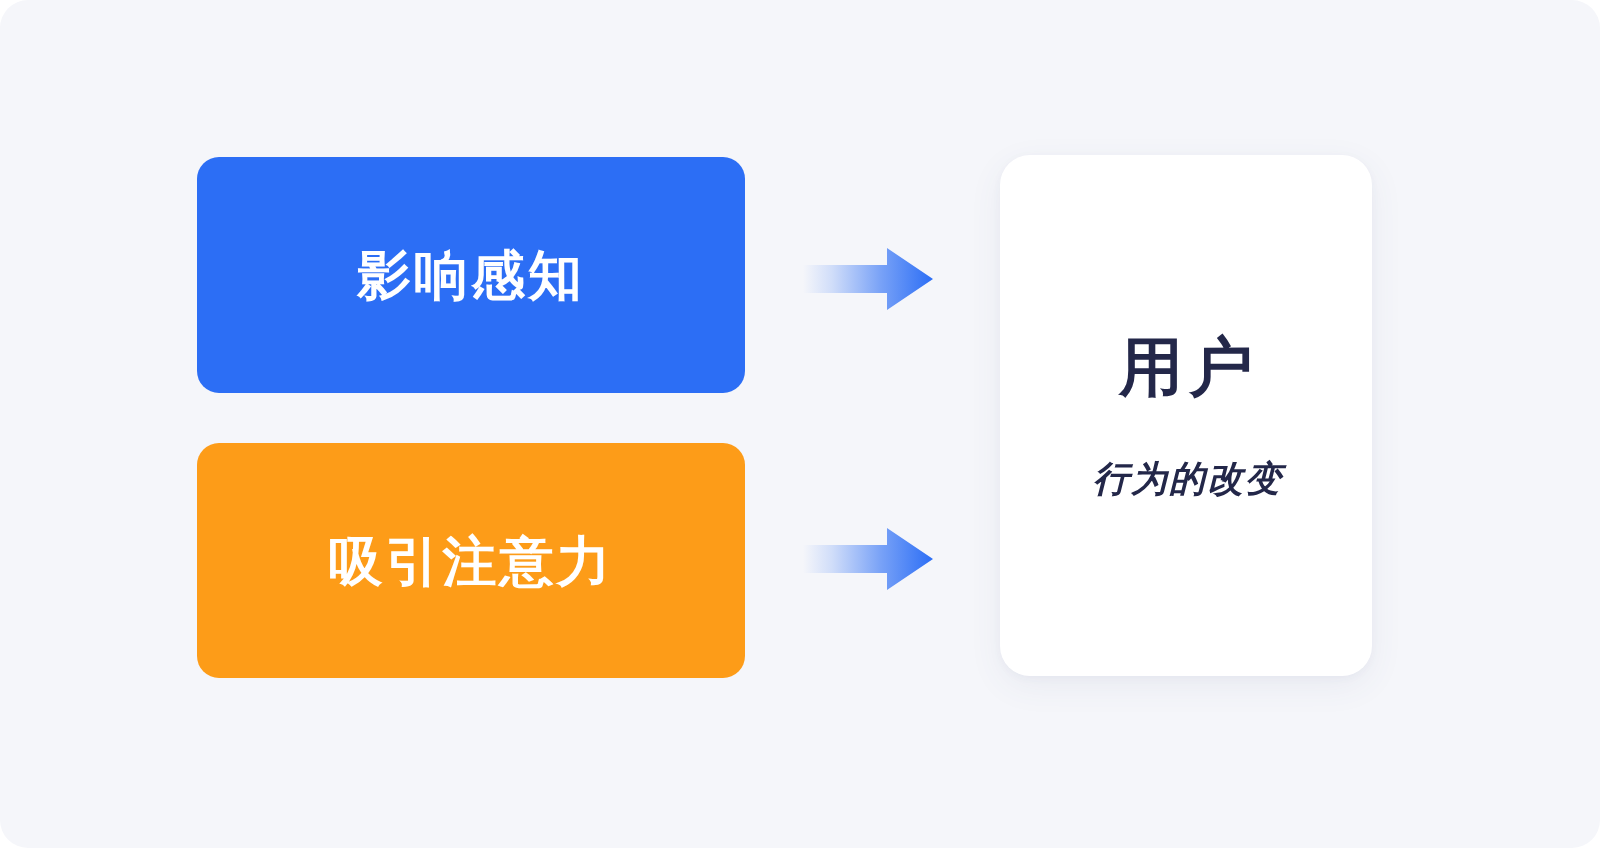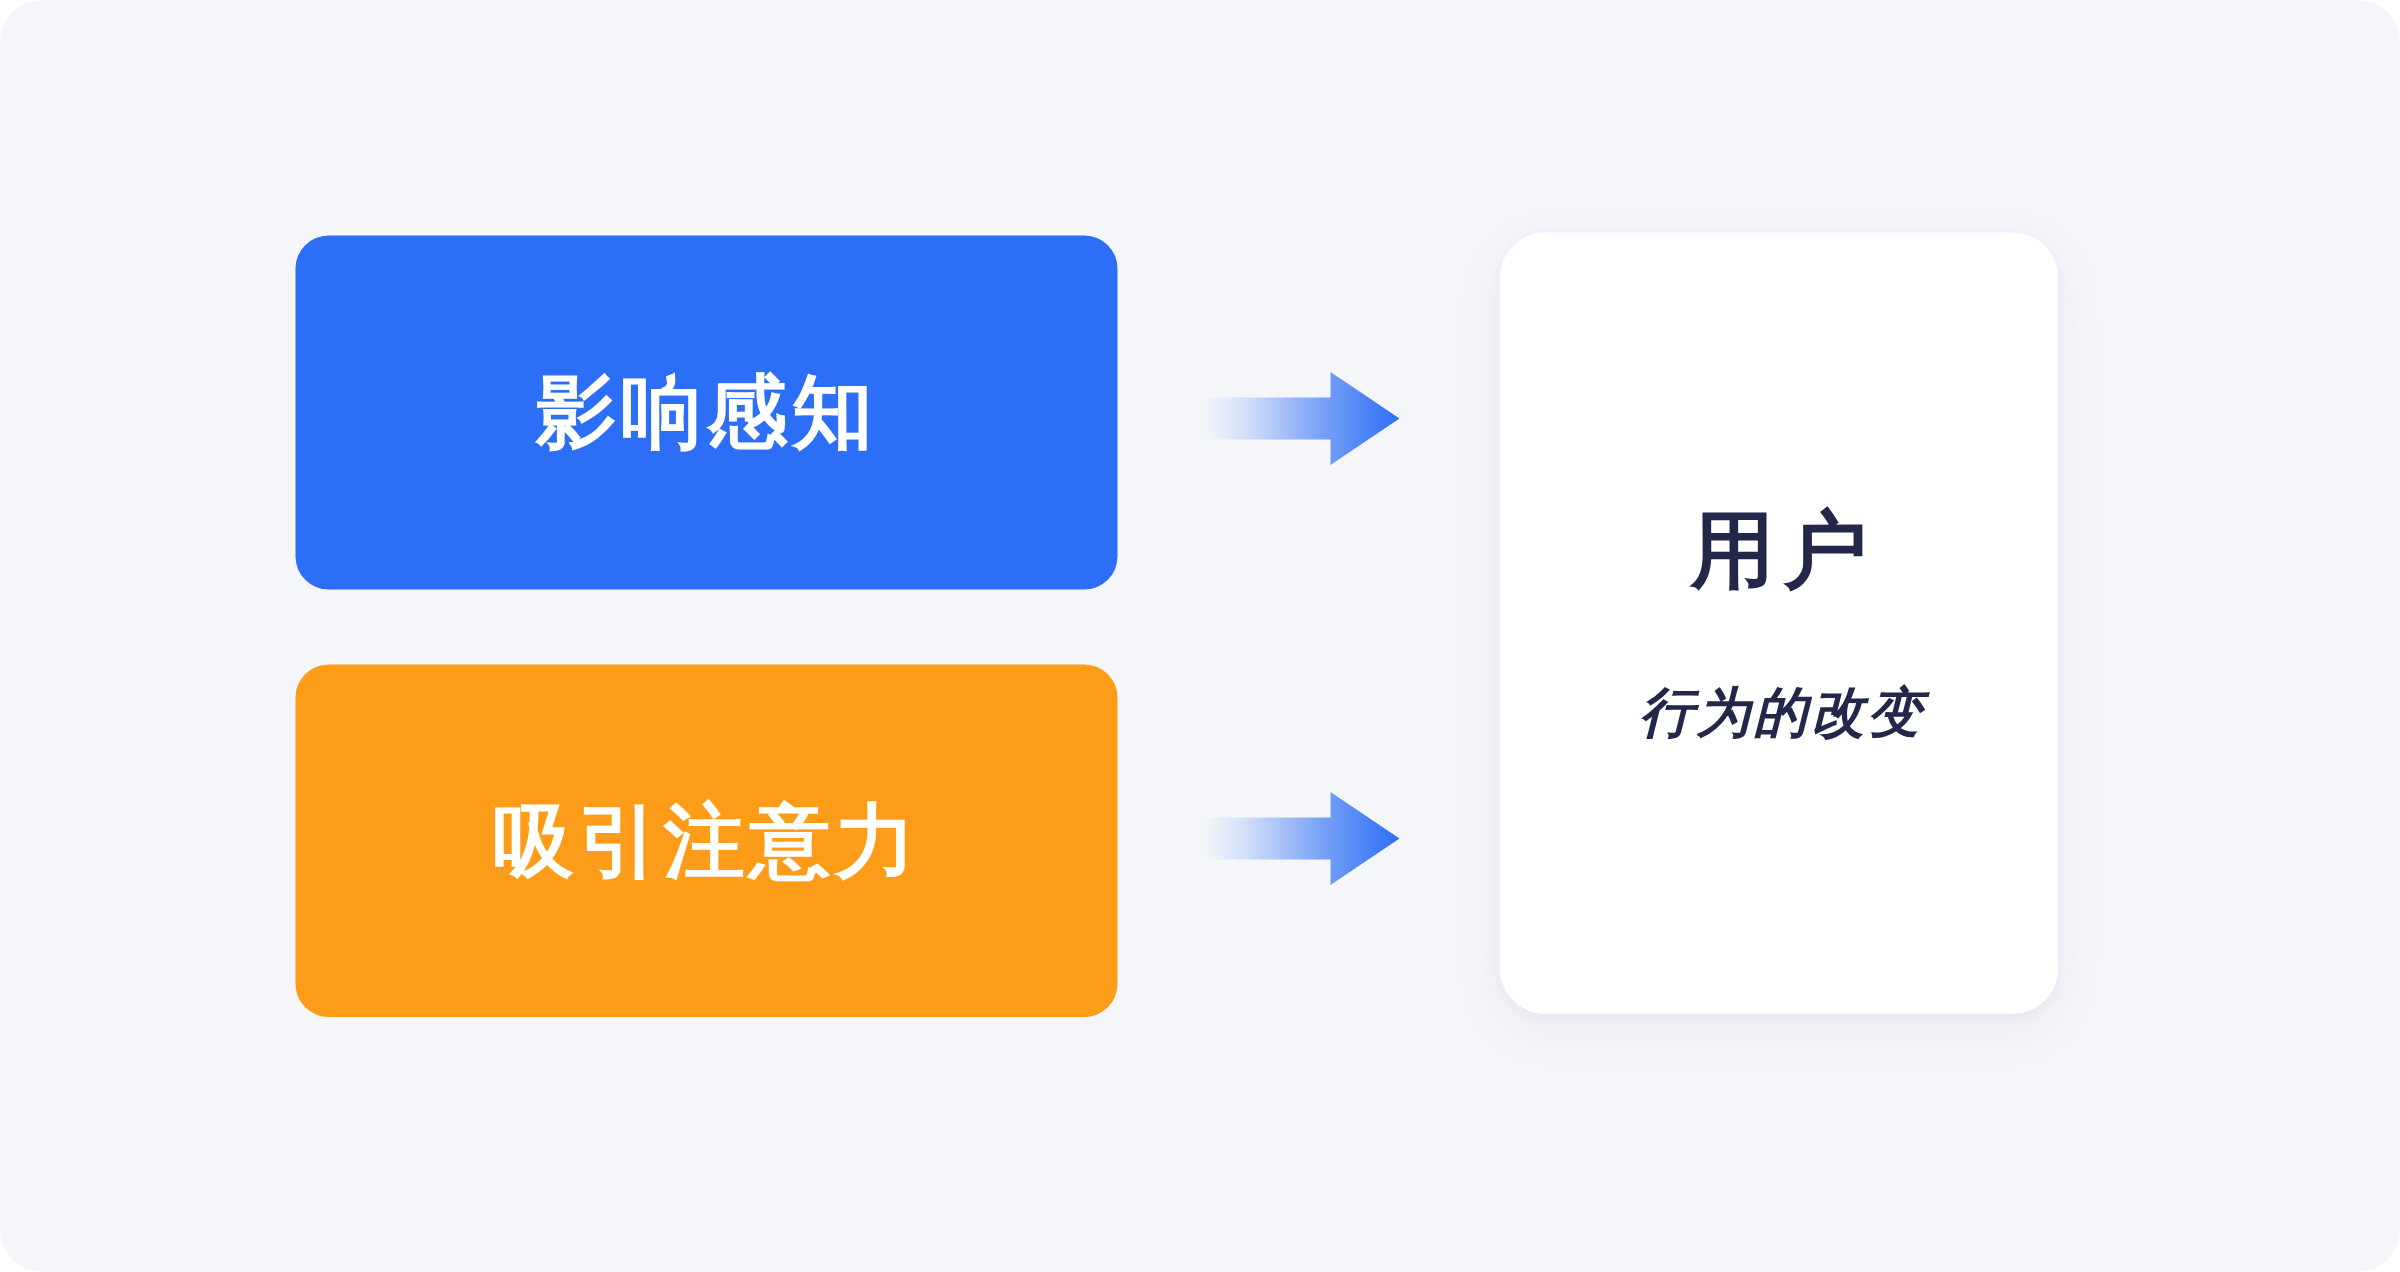--- a/index.html
+++ b/index.html
@@ -78,21 +78,21 @@
     box-shadow: 0 10px 34px rgba(70, 80, 130, 0.07),
                 0 2px 8px rgba(70, 80, 130, 0.04);
     display: flex;
     flex-direction: column;
     align-items: center;
     justify-content: center;
     box-sizing: border-box;
   }
   #outcome-title {
     color: #232749;
-    font-size: 56px;
+    font-size: 64px;
     font-weight: 700;
     letter-spacing: 6px;
     line-height: 1;
     margin: 0 0 0 6px;
     white-space: nowrap;
   }
   #outcome-subtitle {
     color: #232749;
     font-size: 36px;
     font-weight: 700;

